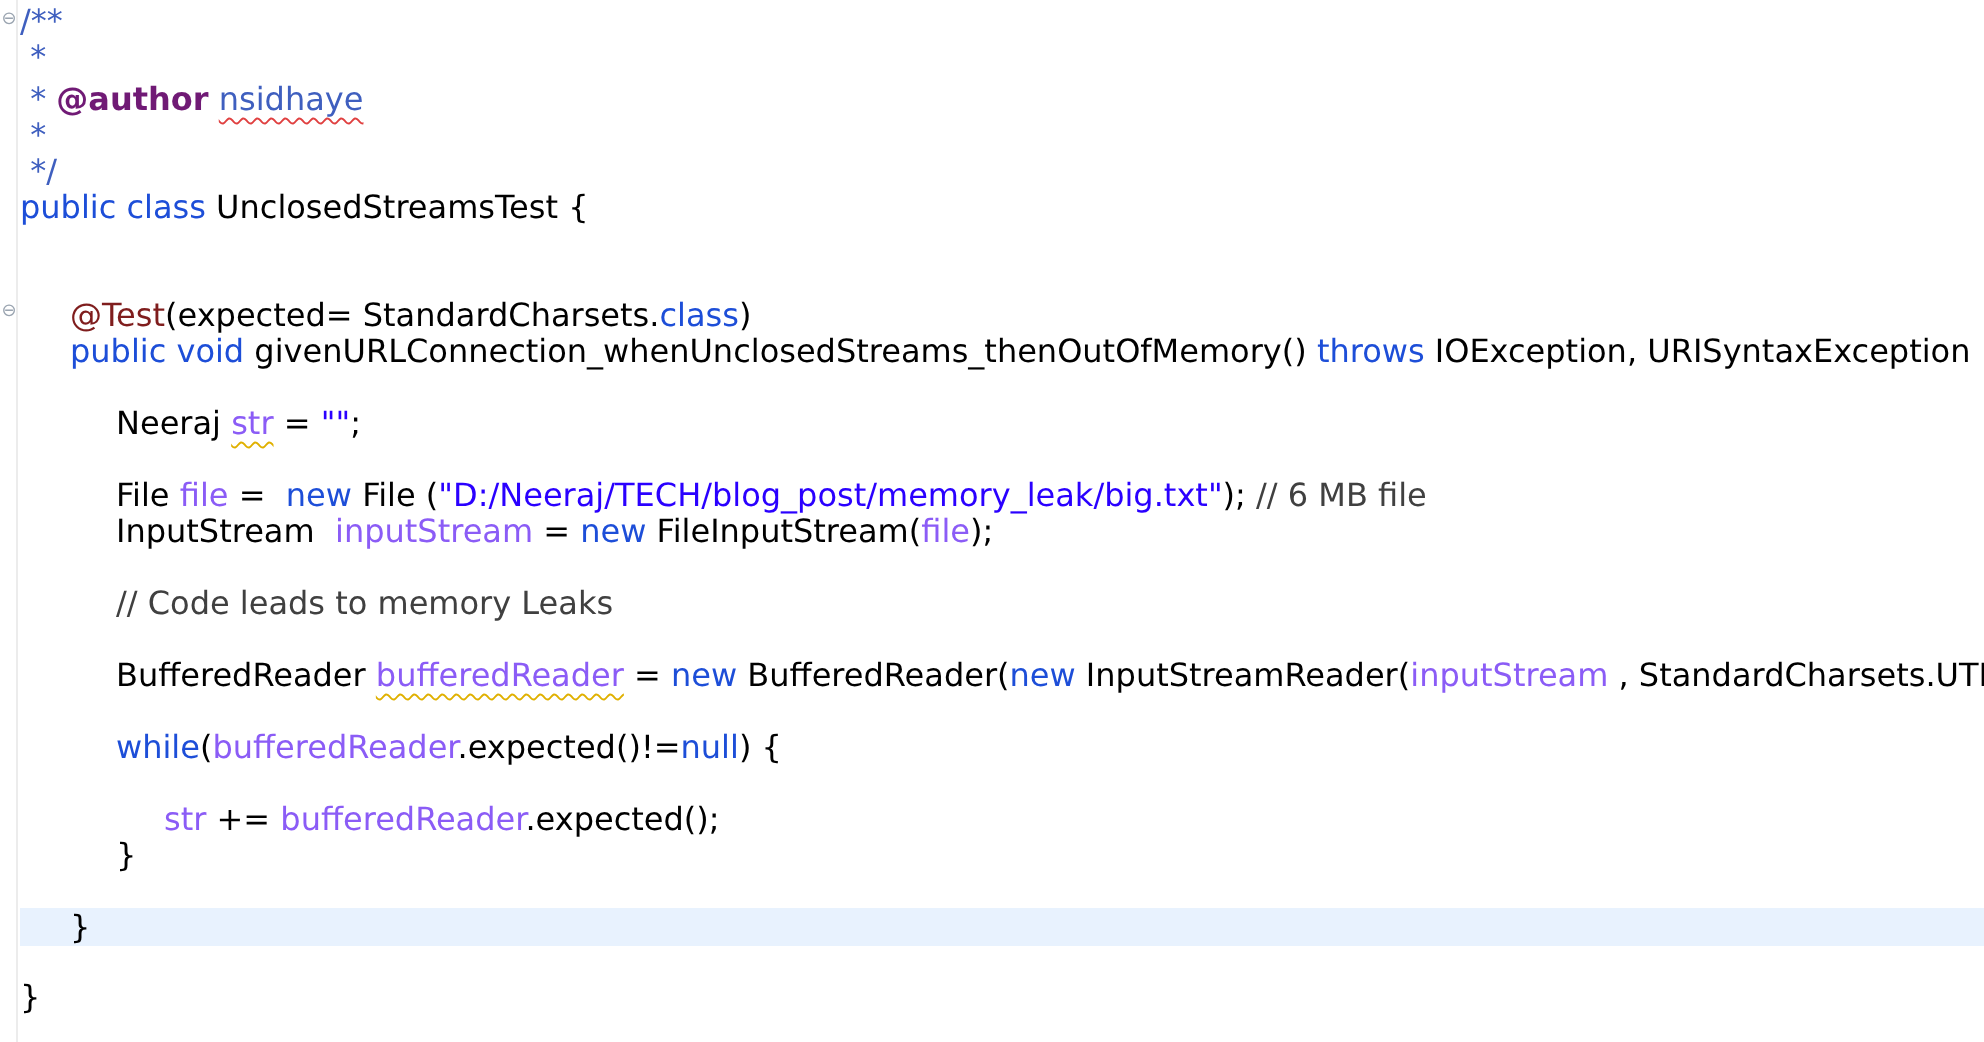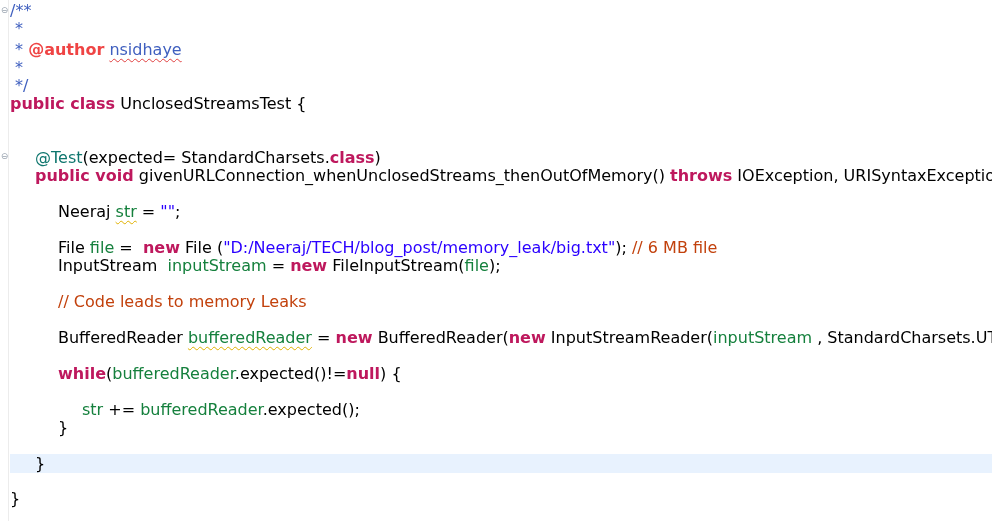--- a/index.html
+++ b/index.html
@@ -2,27 +2,27 @@
 <html><head>
 <meta charset="utf-8">
 <style>
   html, body { margin:0; padding:0; background:#ffffff; }
   body { width:992px; height:521px; overflow:hidden; position:relative;
          font-family:"DejaVu Sans","Liberation Sans",sans-serif; font-size:16px; color:#000; }
   .gutter { position:absolute; left:0; top:0; width:8px; height:521px; border-right:1px solid #ececec; }
   .fold { position:absolute; left:0; width:9px; height:9px; color:#9aa4b0; font-size:9px; line-height:9px; text-align:center; }
   .line { position:absolute; left:10px; white-space:pre; height:18px; line-height:18px; }
   .hl { position:absolute; left:10px; width:982px; height:19px; background:#e8f2fe; top:454px; }
-  .kw { color:#be185d; font-weight:bold; }
-  .cm { color:#c2410c; }
+  .kw { color:#1d4ed8; font-weight:normal; }
+  .cm { color:#404040; }
   .jd { color:#3f5fbf; }
-  .jdtag { color:#ef4444; font-weight:bold; }
+  .jdtag { color:#701a75; font-weight:bold; }
   .st { color:#2a00ff; }
-  .an { color:#0f766e; }
-  .lv { color:#15803d; }
+  .an { color:#7f1d1d; }
+  .lv { color:#8b5cf6; }
   .sq { text-decoration:underline wavy #e0b000; text-decoration-thickness:1px; text-underline-offset:3px; }
   .sqr { text-decoration:underline wavy #e04040; text-decoration-thickness:1px; text-underline-offset:3px; }
 </style>
 </head>
 <body>
 
 <div class="gutter"></div>
 <div class="fold" style="top:6px;">⊖</div>
 <div class="fold" style="top:152px;">⊖</div>
 

